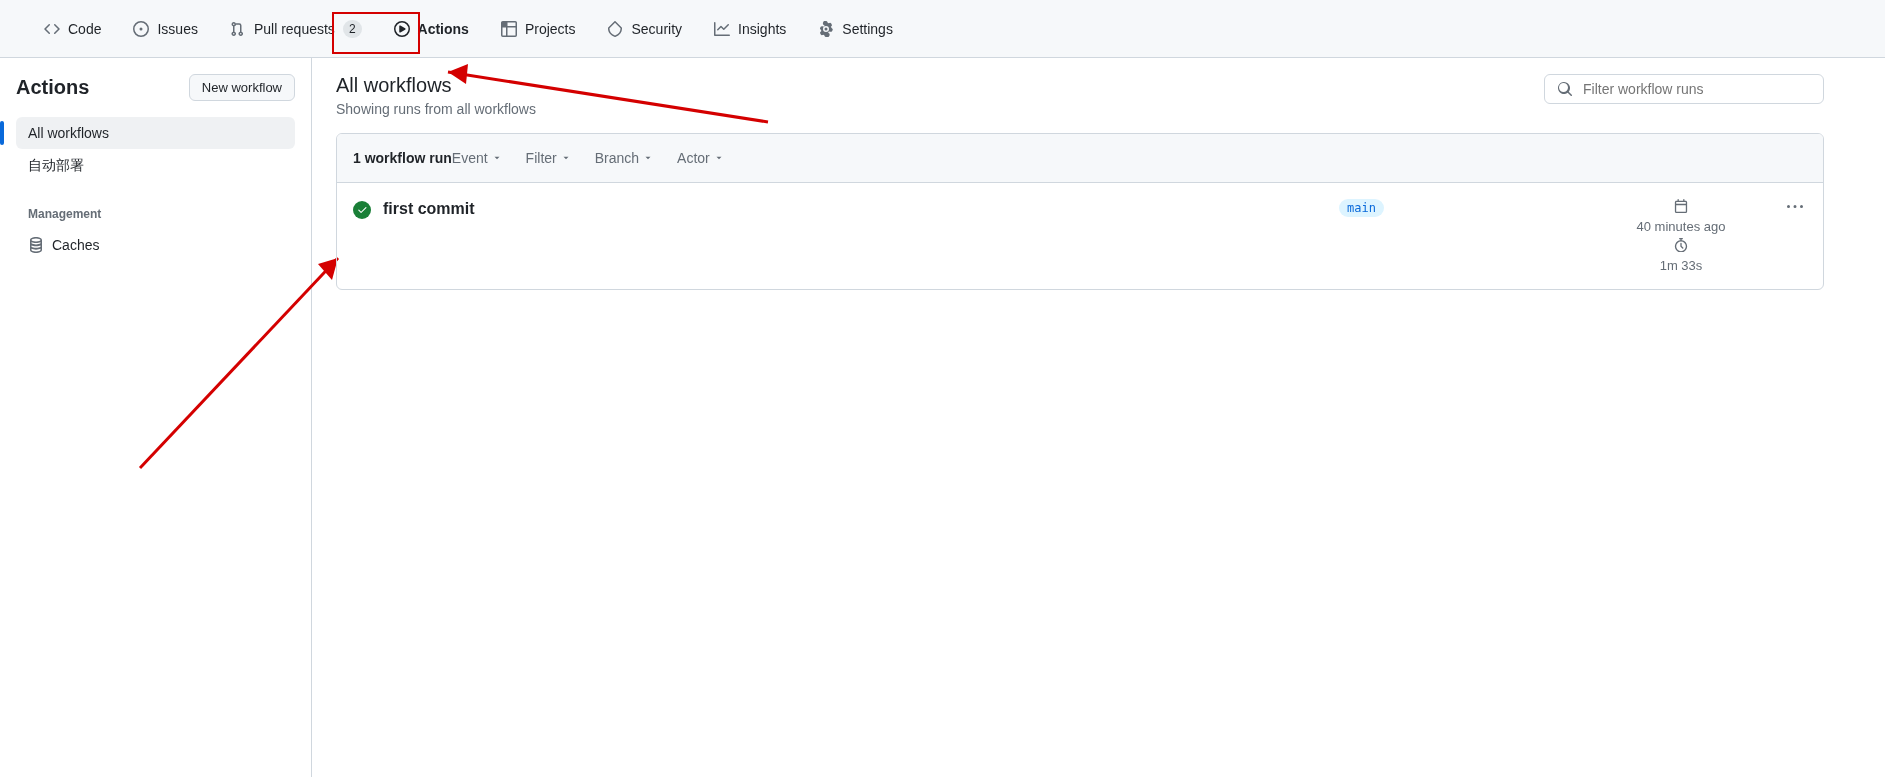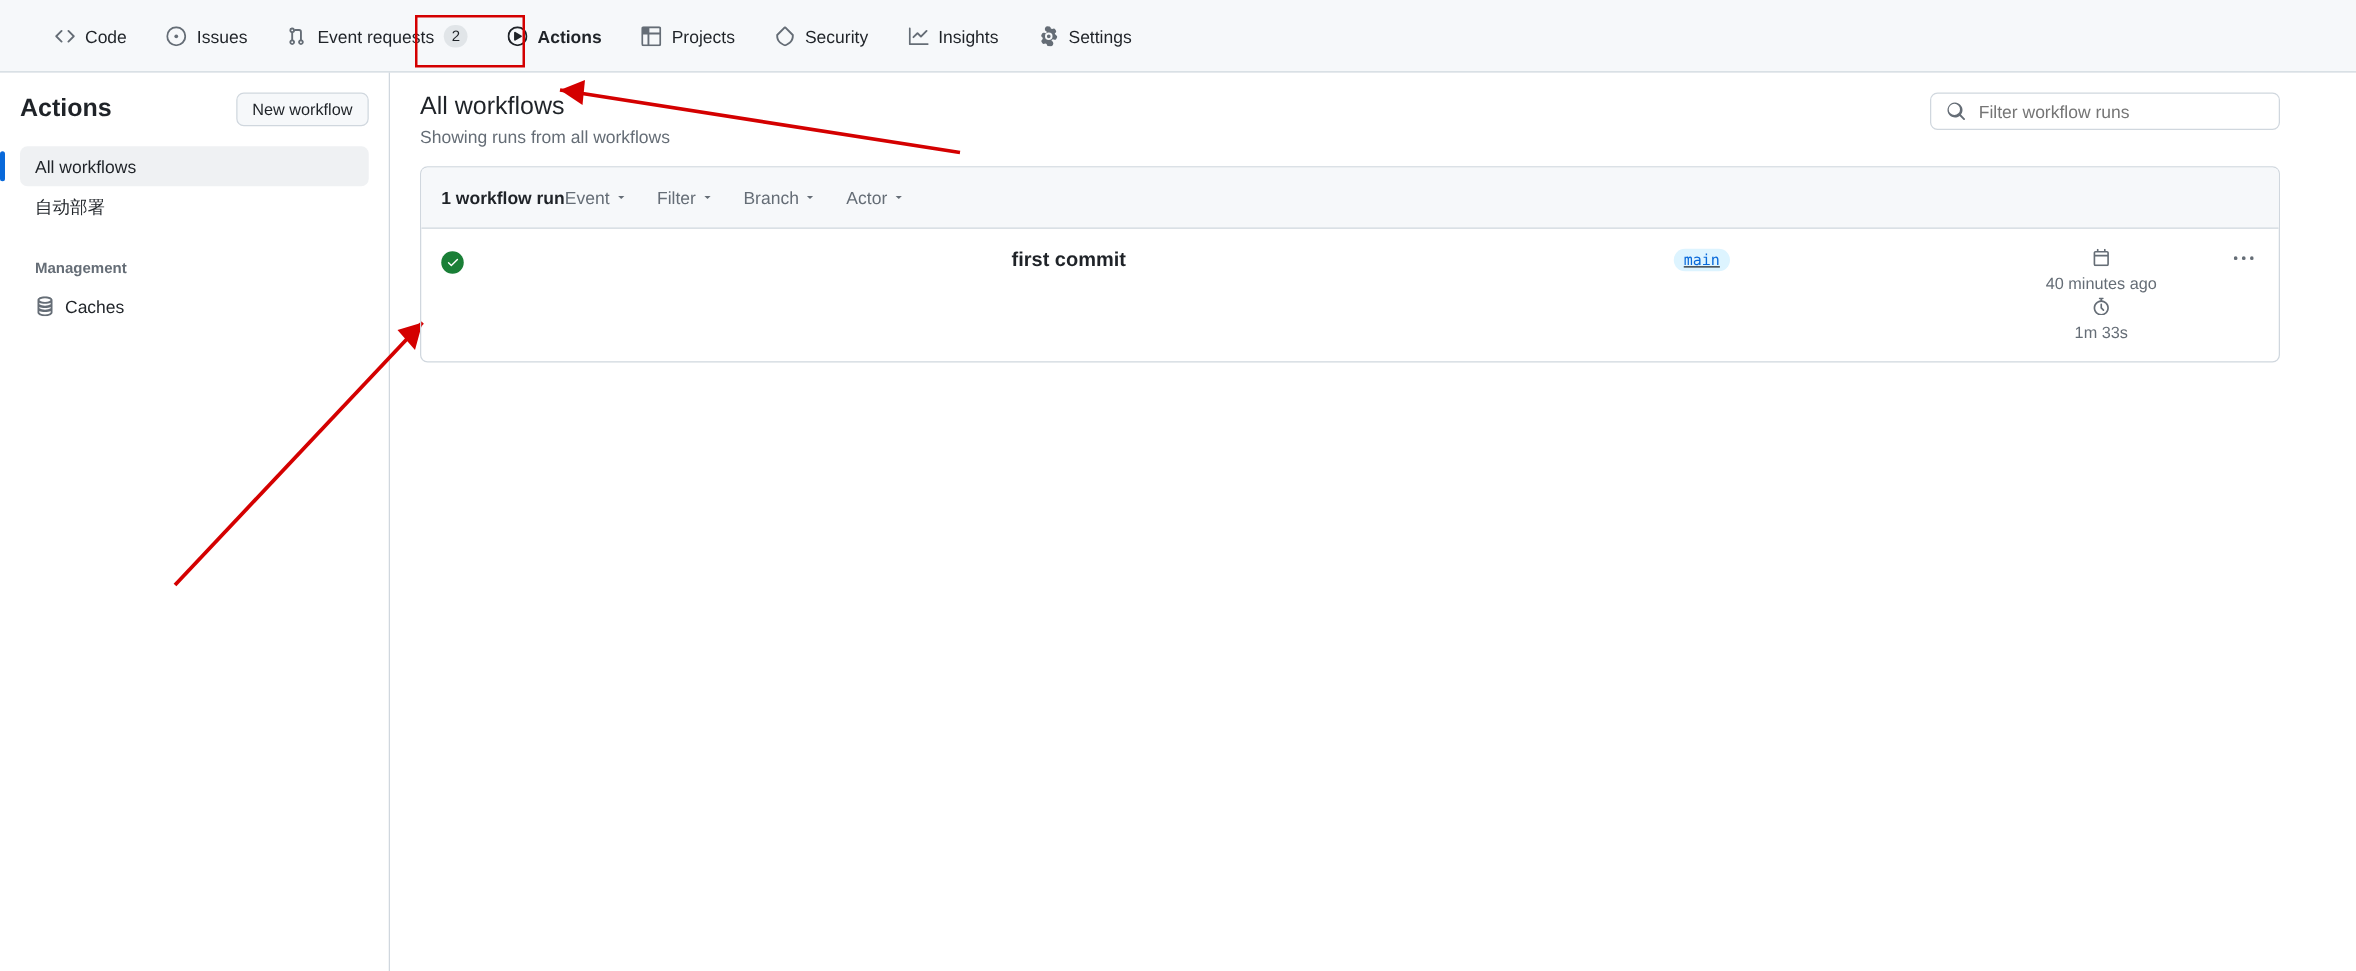--- a/index.html
+++ b/index.html
@@ -124,23 +124,23 @@
     padding:16px;border-bottom:1px solid var(--border);
   }
   .run-row:last-child{border-bottom:none;}
   .status-badge{
     width:18px;height:18px;border-radius:50%;
     background:#1a7f37;color:#fff;
     display:flex;align-items:center;justify-content:center;
     flex-shrink:0;margin-top:2px;
   }
   .run-main{flex:1;min-width:0;}
-  .run-title{font-weight:600;font-size:16px;color:var(--text);line-height:1.3;text-align:center;}
+  .run-title{font-weight:600;font-size:16px;color:var(--text);line-height:1.3;}
   .run-desc{color:var(--muted);font-size:13px;margin-top:2px;}
-  .run-branch{width:240px;display:flex;align-items:flex-start;text-decoration:underline;}
+  .run-branch{width:240px;display:flex;align-items:flex-start;}
   .branch-pill{
     font-family:ui-monospace,SFMono-Regular,Menlo,Consolas,monospace;
     font-size:12px;background:#ddf4ff;color:#0969da;
     padding:2px 8px;border-radius:999px;
   }
   .run-meta{width:180px;color:var(--muted);font-size:13px;display:flex;flex-direction:column;gap:4px;}
   .run-meta .line{display:flex;align-items:center;gap:6px;flex-direction:column;}
   .kebab{width:24px;display:flex;align-items:center;justify-content:center;color:var(--muted);cursor:pointer;}
 
   
@@ -174,21 +174,21 @@
     </span>
     <span>Issues</span>
   </div>
 
   <div class="tab">
     <span>
       <svg width="16" height="16" viewBox="0 0 16 16">
           <path d="M1.5 3.25a2.25 2.25 0 1 1 3 2.12v5.26a2.25 2.25 0 1 1-1.5 0V5.37a2.25 2.25 0 0 1-1.5-2.12M5.68 2.5a.75.75 0 0 1 .53-.22h3.04A2.25 2.25 0 0 1 11.5 4.5v6.13a2.25 2.25 0 1 1-1.5 0V4.5a.75.75 0 0 0-.75-.75H6.21a.75.75 0 0 1-.53-1.28ZM3.75 2.5a.75.75 0 1 0 0 1.5.75.75 0 0 0 0-1.5m0 9.5a.75.75 0 1 0 0 1.5.75.75 0 0 0 0-1.5m7 0a.75.75 0 1 0 0 1.5.75.75 0 0 0 0-1.5"></path>
         </svg>
     </span>
-    <span>Event requests</span>
+    <span>Pull requests</span>
     <span class="counter">2</span>
   </div>
 
   <div class="tab selected">
     <span>
       <svg width="16" height="16" viewBox="0 0 16 16">
           <path d="M8 0a8 8 0 1 1 0 16A8 8 0 0 1 8 0M1.5 8a6.5 6.5 0 1 0 13 0 6.5 6.5 0 0 0-13 0m4.88-3.43 4.77 2.78a.75.75 0 0 1 0 1.3l-4.77 2.78A.75.75 0 0 1 5.25 10.78V5.22a.75.75 0 0 1 1.13-.65"></path>
         </svg>
     </span>
     <span>Actions</span>

